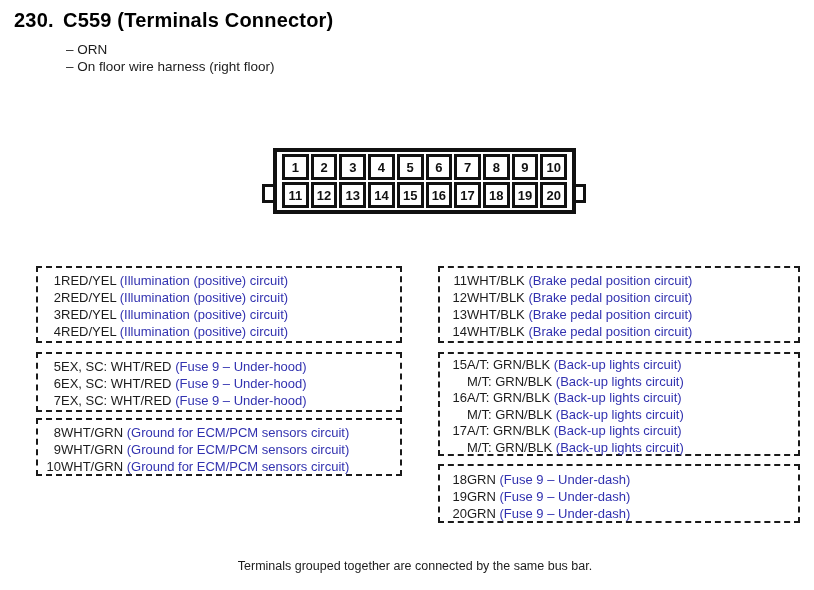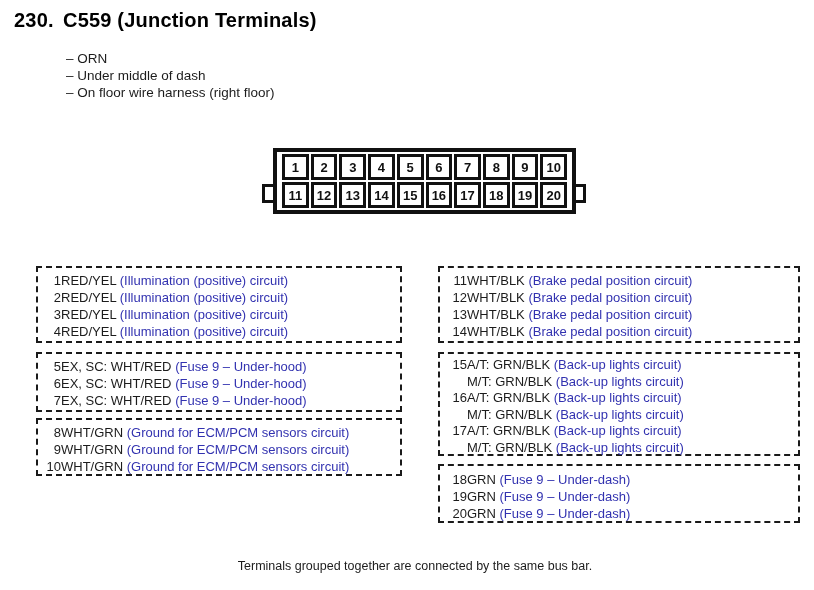--- a/index.html
+++ b/index.html
@@ -5,21 +5,21 @@
   * { margin:0; padding:0; box-sizing:border-box; }
   html,body { background:#ffffff; }
   #page {
     position:relative; width:814px; height:590px; background:#ffffff;
     font-family:"Liberation Sans","DejaVu Sans",sans-serif;
     color:var(--ink,#1c1c1c); overflow:hidden;padding-left:32px;
   }
   
   .title { position:absolute; left:14px; top:9px; display:flex; font-weight:bold; font-size:20px; color:#000; letter-spacing:.2px; }
   .title .num { width:49px; flex:none; }
-  .bullets { position:absolute; left:66px; top:41px; font-size:13.5px; line-height:17px;margin-top:9px; }
+  .bullets { position:absolute; left:66px; top:41px; font-size:13.5px; line-height:17px; }
   
   .conn-body {
     position:absolute; left:273px; top:148px; width:303px; height:66px;
     border:4px solid #111; background:#fff; padding:2px 5px; z-index:2;
   }
   .conn-row { display:flex; gap:2px; height:26px; }
   .conn-row + .conn-row { margin-top:2px; }
   .conn-cell {
     flex:1; border:3px solid #111; background:#fff;
     display:flex; align-items:center; justify-content:center;
@@ -48,26 +48,25 @@
   
   .footer { position:absolute; left:8px; top:559px; width:100%; text-align:center; font-size:12.5px; color:#1c1c1c; }
 </style>
 </head>
 <body>
 
 <div id="page" style="--blue: #3232b0; --ink: #1c1c1c;">
 
   <div class="title">
     <span class="num">230.</span>
-    <span>C559 (Junction Terminals)</span>
+    <span>C559 (Terminals Connector)</span>
   </div>
 
   <div class="bullets">
       <div class="bullet-line">– ORN</div>
-      <div class="bullet-line">– Under middle of dash</div>
       <div class="bullet-line">– On floor wire harness (right floor)</div>
     </div>
 
   <div class="conn-tab left"></div>
   <div class="conn-tab right"></div>
   <div class="conn-body">
     <div class="conn-row">
         <div class="conn-cell">1</div>
         <div class="conn-cell">2</div>
         <div class="conn-cell">3</div>

